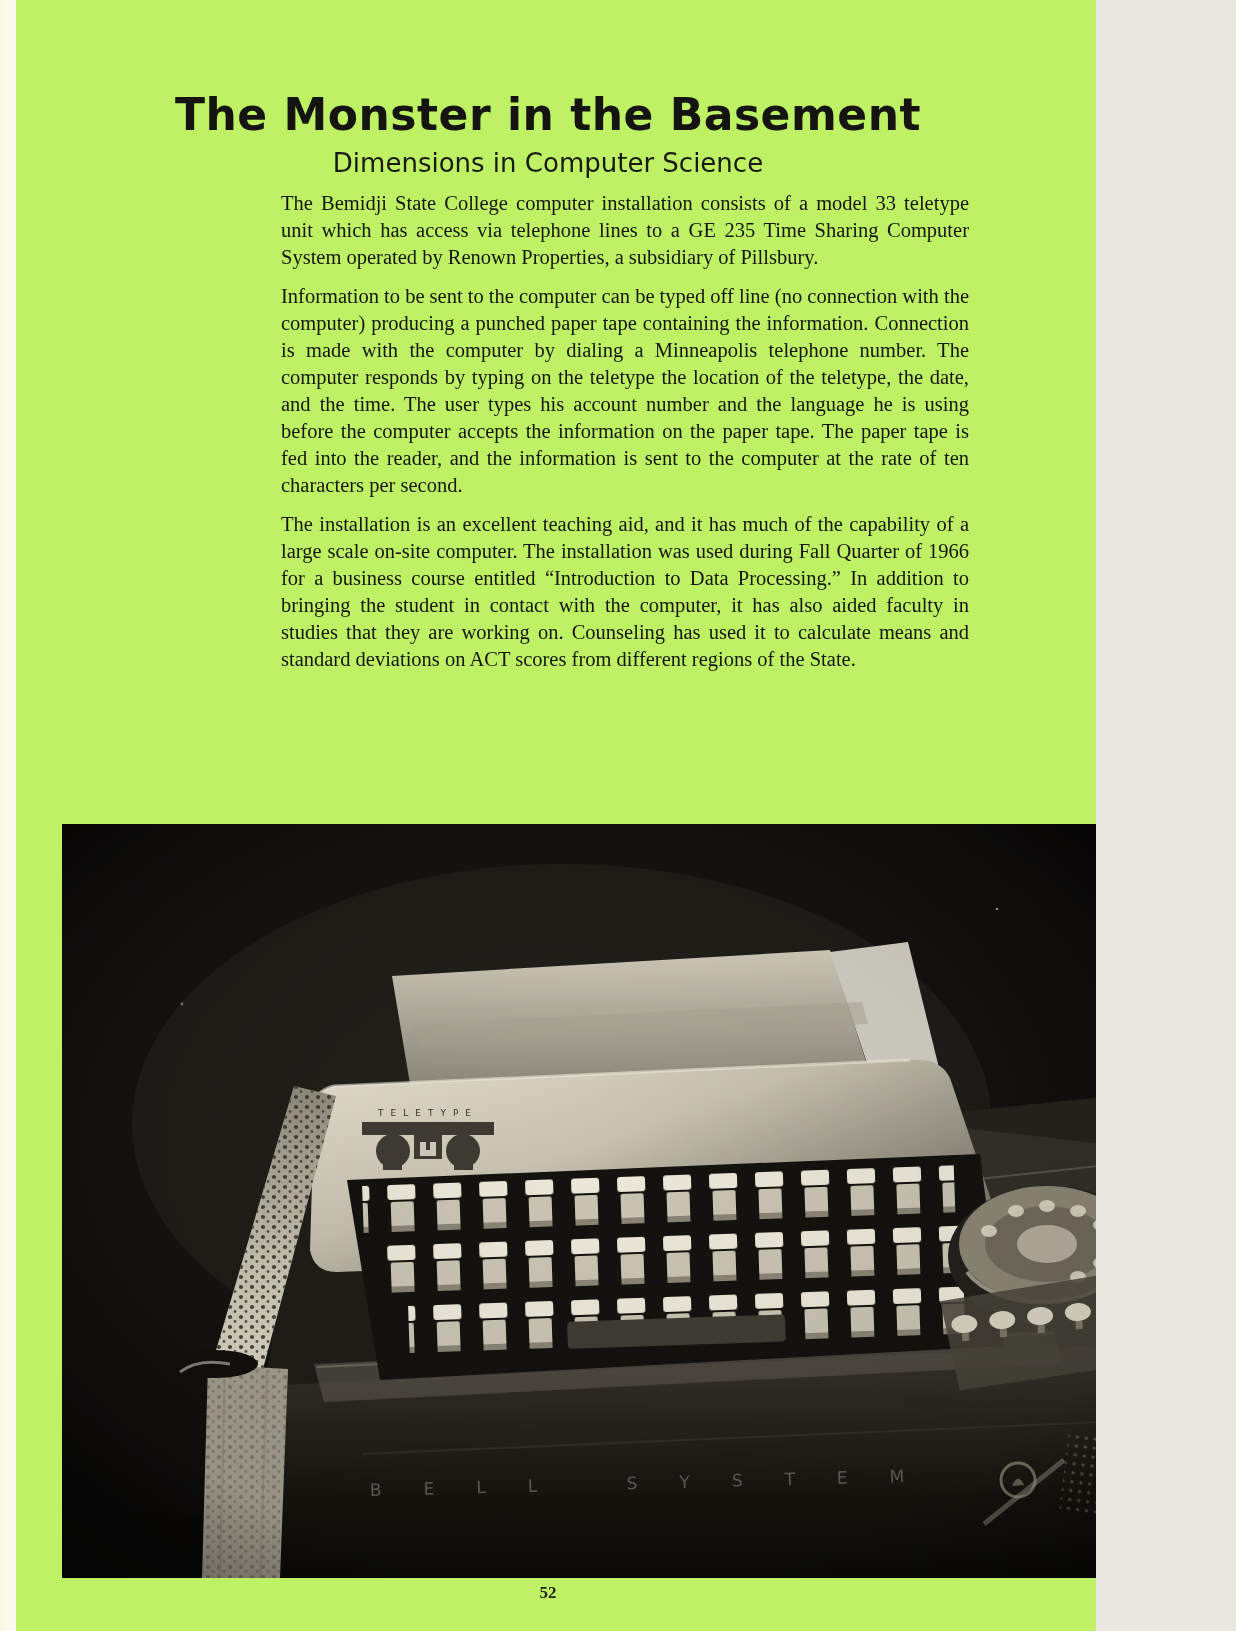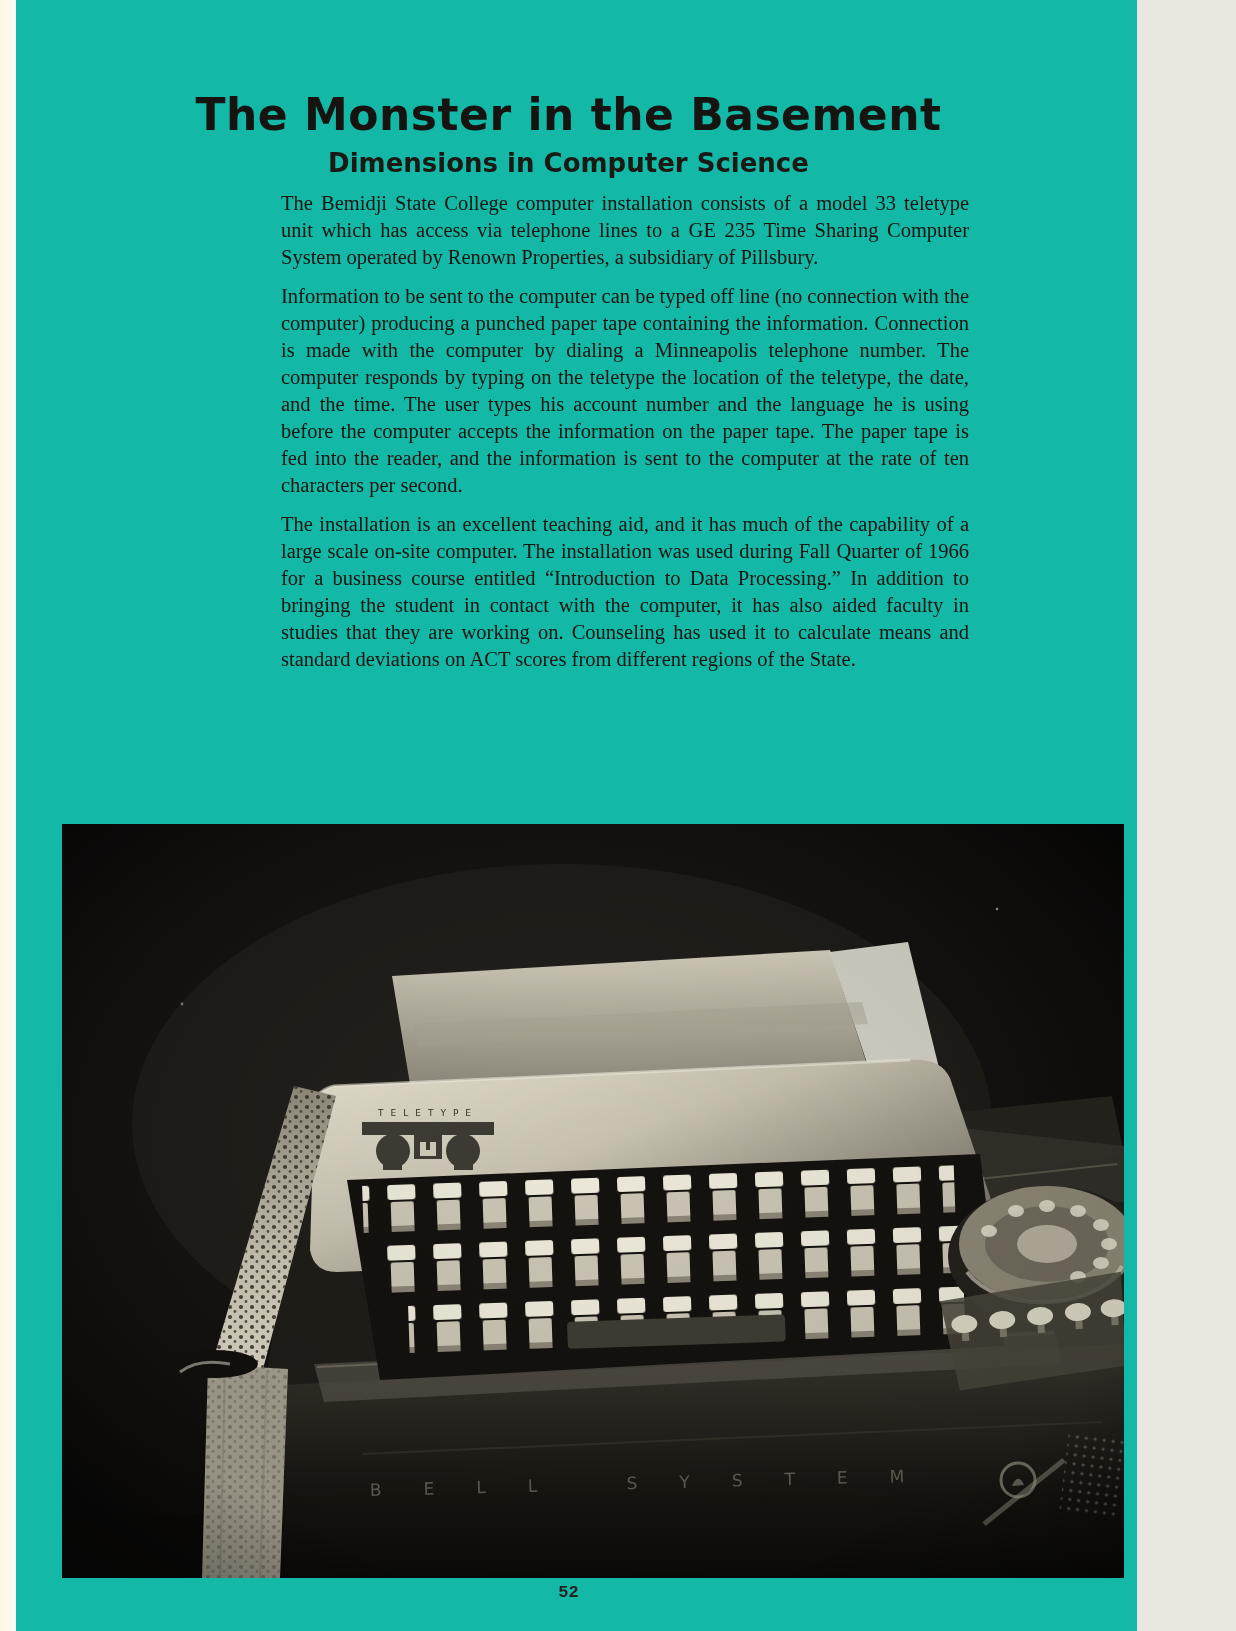--- a/index.html
+++ b/index.html
@@ -1,52 +1,52 @@
 <!DOCTYPE html>
 <html><head>
 <meta charset="utf-8">
 <style>
   html,body{margin:0;padding:0;}
   body{width:1236px;height:1631px;background:#e9e7df;}
   .page{
     position:relative;width:1096px;height:1631px;overflow:hidden;
-    background:#14b8a6;
-    font-family:"Liberation Serif", serif;color:#1c1b18;padding-left:41px;
+    background:#bef264;
+    font-family:"Liberation Serif", serif;color:#1c1b18;
   }
   .page::before{ 
     content:"";position:absolute;left:0;top:0;width:16px;height:100%;
     background:linear-gradient(90deg,#fdf8e4,#fcfbf4);pointer-events:none;
   }
   .title{
     position:absolute;top:60px;left:0;width:100%;text-align:center;
     font-family:"DejaVu Sans", sans-serif;font-weight:700;
     font-size:44px;letter-spacing:0.5px;color:#151410;
   }
   .subtitle{
     position:absolute;top:126px;left:0;width:100%;text-align:center;
-    font-family:"DejaVu Sans", sans-serif;font-weight:700;
+    font-family:"DejaVu Sans", sans-serif;font-weight:400;
     font-size:26px;color:#1a1914;
   }
   .bodycol{
     position:absolute;left:281px;top:190px;width:688px;
     font-size:20.5px;line-height:27px;text-align:justify;color:#161510;
   }
   .bodycol p{margin:0 0 12px 0;}
   .caption{
     position:absolute;top:797px;left:0;width:100%;text-align:center;
     font-size:17px;letter-spacing:0.4px;color:#1b1a16;
   }
   .photo{
     position:absolute;left:62px;top:824px;width:1062px;height:754px;
     background:#0d0c0a;
   }
   .photo svg{display:block;}
   .pagenum{
     position:absolute;top:1583px;left:0;width:100%;text-align:center;
-    font-family:Liberation Mono, monospace;font-weight:700;
+    font-family:Liberation Serif, serif;font-weight:700;
     font-size:17px;color:#23221d;
   }
 </style>
 </head>
 <body>
 
 <div class="page">
 
   <h1 class="title">The Monster in the Basement</h1>
   <h2 class="subtitle">Dimensions in Computer Science</h2>

